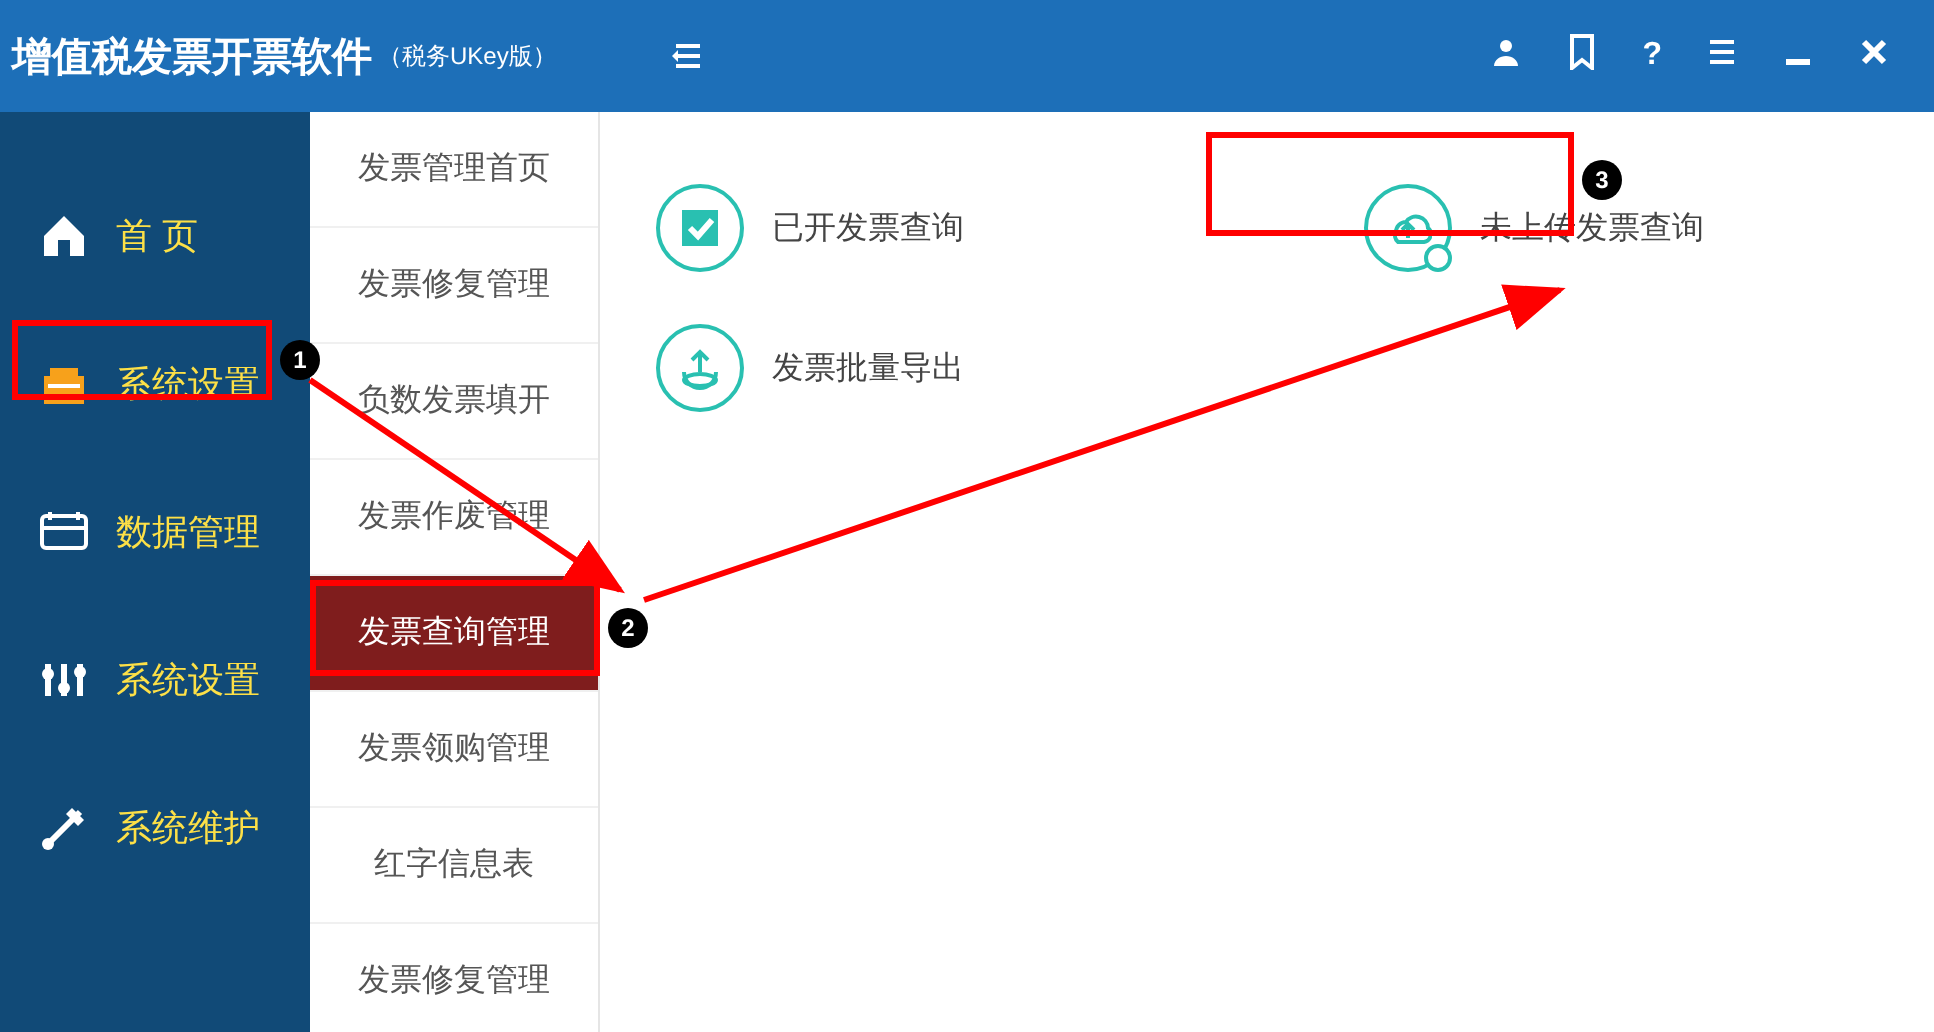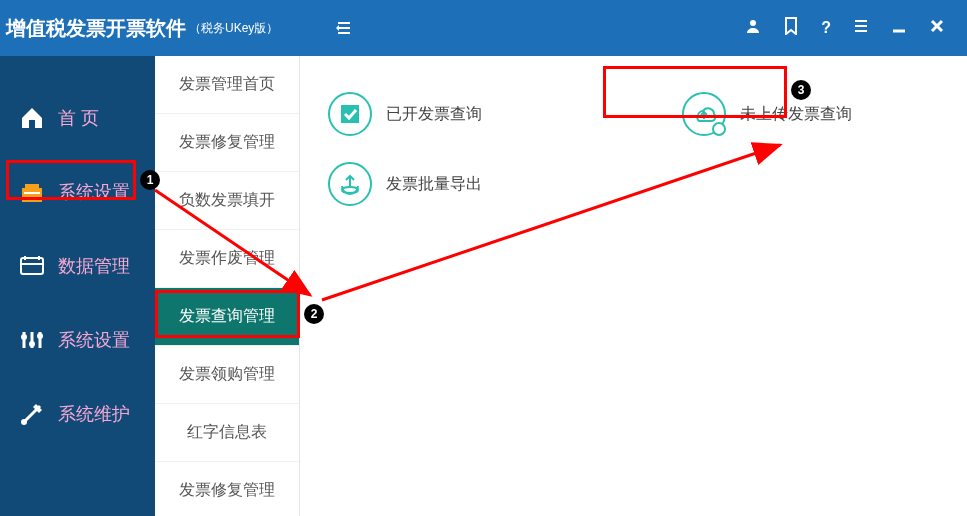--- a/index.html
+++ b/index.html
@@ -8,28 +8,28 @@
   .titlebar { height: 56px; background: #1d6fb8; display: flex; align-items: center; color: #fff; }
   .titlebar .title { font-size: 20px; font-weight: 700; padding-left: 6px; }
   .titlebar .subtitle { font-size: 12px; margin-left: 3px; }
   .titlebar .collapse { width: 60px; display:flex; justify-content:center; align-items:center; height:56px; margin-left:auto; margin-right:auto;}
   .titlebar-left { width: 300px; display:flex; align-items:center;}
   .titlebar-right { flex:1; display:flex; align-items:center; }
   .win-controls { margin-left:auto; display:flex; gap:22px; padding-right:22px; align-items:center; color:#fff; }
   .win-controls span { cursor:pointer; font-size:16px; }
 
   .body { flex:1; display:flex; height: calc(516px - 56px); }
-  .sidebar1 { width: 155px; background:#114a77; color:#f9a8d4; padding-top:20px; position:relative; }
+  .sidebar1 { width: 155px; background:#114a77; color:#fde047; padding-top:20px; position:relative; }
   .sidebar1 .item { display:flex; align-items:center; height:64px; gap:12px; padding-left:18px; cursor:pointer; margin-top:10px; margin-bottom:10px;}
   .sidebar1 .item .icon { width:28px; height:28px; display:flex; align-items:center; justify-content:center; }
   .sidebar1 .item .label { font-size:18px; }
   .sidebar1 .item.active {  }
   .sidebar2 { width: 145px; background:#fff; border-right:1px solid #e5e5e5; }
   .sidebar2 .item { height:58px; display:flex; align-items:center; justify-content:center; font-size:16px; color:#555; border-bottom:1px solid #f0f0f0; cursor:pointer; }
-  .sidebar2 .item.active { background:#0f766e; color:#fff; }
+  .sidebar2 .item.active { background:#7f1d1d; color:#fff; }
   .main { flex:1; background:#fff; padding:24px 28px; position:relative;margin-top:12px; }
   .main .row { display:flex; gap:200px; margin-bottom:26px; }
   .main .tile { display:flex; align-items:center; gap:14px; cursor:pointer; }
   .main .tile .ticon { width:44px; height:44px; border-radius:50%; border:2px solid #29c0b1; display:flex; align-items:center; justify-content:center; color:#29c0b1; position:relative;}
   .main .tile .label { font-size:16px; color:#444; }
 
   
   .anno-rect { position:absolute; border:3px solid #ff0000; pointer-events:none; }
   #anno1 { left:6px; top:160px; width:130px; height:40px; } 
   #anno2 { left:155px; top:290px; width:145px; height:48px; } 

